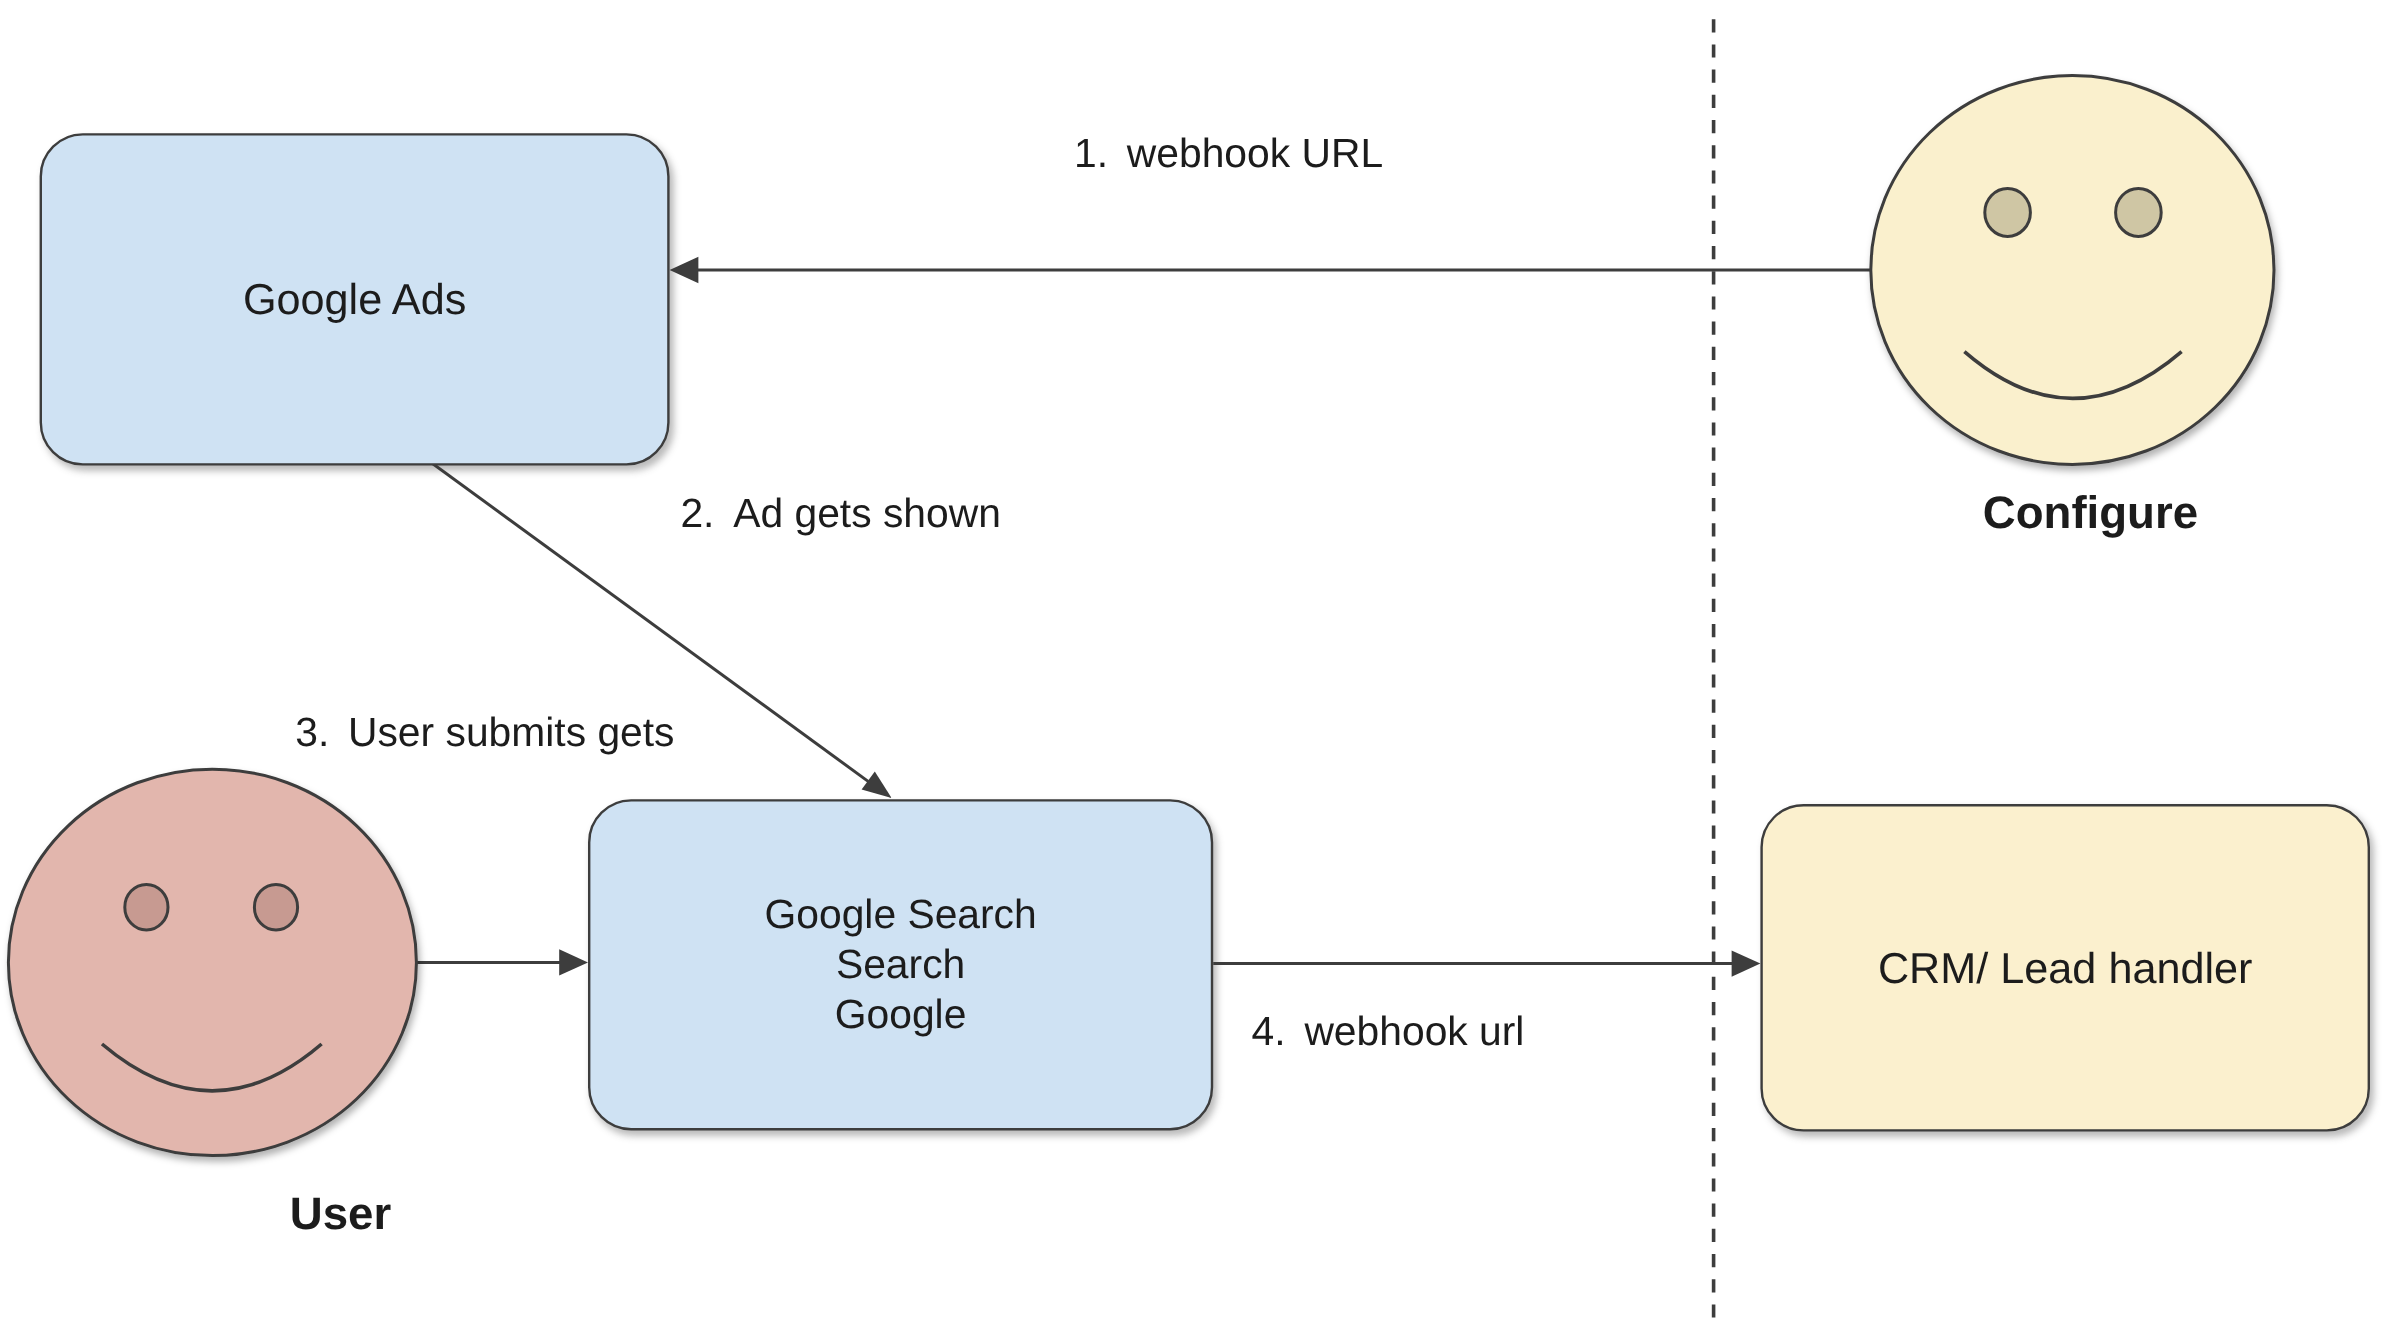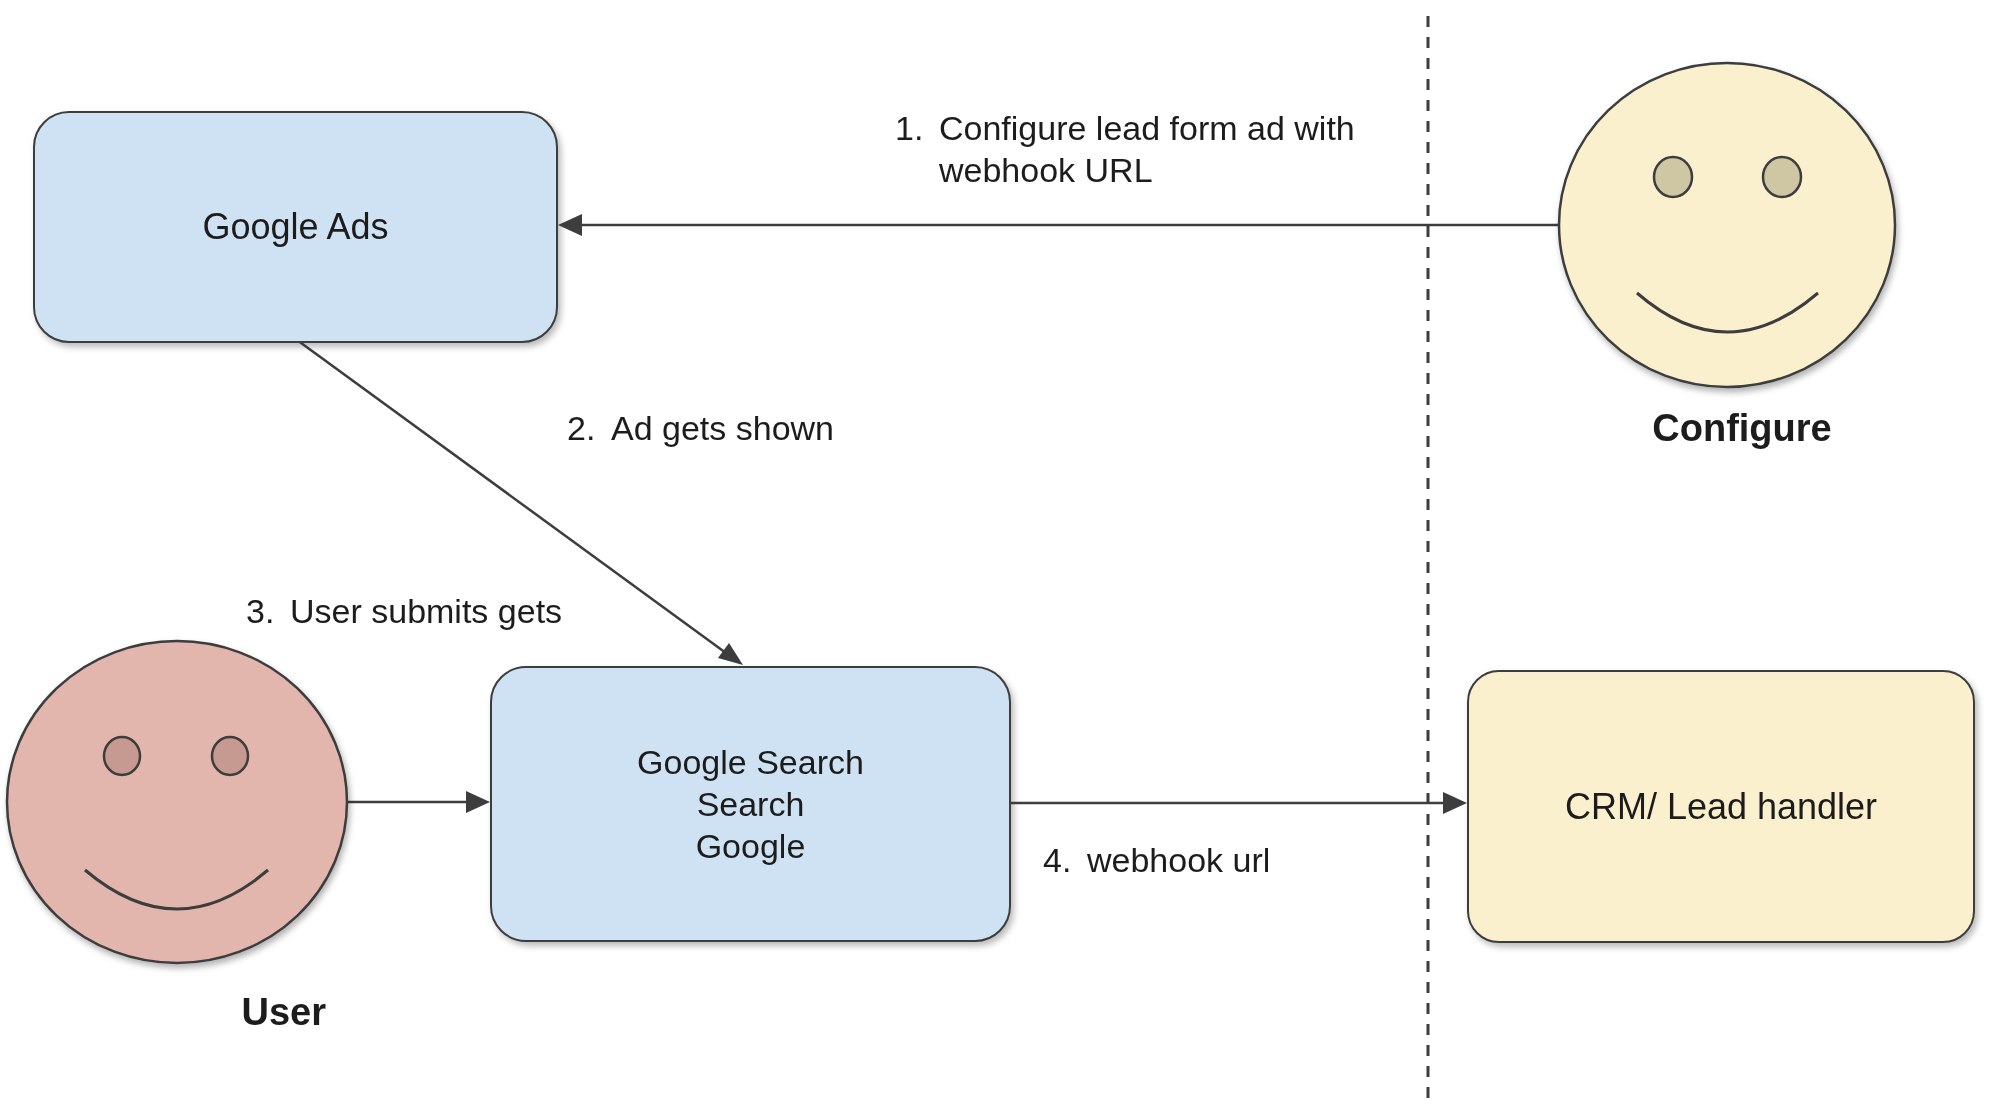--- a/index.html
+++ b/index.html
@@ -10,21 +10,21 @@
   .layer{position:absolute;left:0;top:0;width:100%;height:100%;}
   svg.layer{z-index:0;}
   .node{
     position:absolute;z-index:1;box-sizing:border-box;
     border:2.5px solid var(--stroke,#3d3d3d);border-radius:36px;
     display:flex;flex-direction:column;align-items:center;justify-content:center;
     box-shadow:3px 4px 6px rgba(60,60,60,0.35);
     font-size:36px;line-height:42px;text-align:center;
   }
   .node.blue{background:var(--box-blue,#cfe2f3);}
-  .node.yellow{background:var(--box-yellow,#fbf0ce);border-radius:32px;}
+  .node.yellow{background:var(--box-yellow,#fbf0ce);}
   .step{
     position:absolute;z-index:1;display:grid;grid-template-columns:44px auto;
     font-size:34px;line-height:42px;white-space:nowrap;
   }
   .actor-label{
     position:absolute;z-index:1;width:300px;text-align:center;
     font-size:38px;line-height:44px;font-weight:bold;
   }
   .face-outline{fill:none;}
   .stroked{stroke:var(--stroke,#3d3d3d);}
@@ -71,41 +71,40 @@
     </g>
 
     <g filter="url(#soft)">
       <ellipse cx="177" cy="802" rx="170" ry="161" fill="var(--face-pink,#e2b6ad)" class="stroked" stroke-width="2.5"></ellipse>
       <ellipse cx="122" cy="756" rx="18" ry="19" fill="var(--eye-pink,#c79a91)" class="stroked" stroke-width="2.5"></ellipse>
       <ellipse cx="230" cy="756" rx="18" ry="19" fill="var(--eye-pink,#c79a91)" class="stroked" stroke-width="2.5"></ellipse>
       <path d="M 85 870 Q 177 948 268 870" class="face-outline stroked" stroke-width="3" fill="none"></path>
     </g>
   </svg>
 
-  <div class="node blue" style="left:33px;top:111px;width:525px;height:232px;">
+  <div class="node blue" style="left:33px;top:111px;width:525px;height:277px;">
     <div>Google Ads</div>
   </div>
 
   <div class="node blue" style="left:490px;top:666px;width:521px;height:276px;font-size:34px;">
     <div>Google Search</div>
     <div>Search</div>
     <div>Google</div>
   </div>
 
   <div class="node yellow" style="left:1467px;top:670px;width:508px;height:273px;">
     <div>CRM/ Lead handler</div>
   </div>
 
   <div class="actor-label" style="left:1592px;top:406px;">Configure</div>
   <div class="actor-label" style="left:26px;top:990px;text-align:right;">User</div>
 
   <div class="step" style="left:895px;top:107px;">
     <span>1.</span>
     <span>
-      <div>Configure lead form ad with</div>
       <div>webhook URL</div>
     </span>
   </div>
 
   <div class="step" style="left:567px;top:407px;">
     <span>2.</span>
     <span>Ad gets shown</span>
   </div>
 
   <div class="step" style="left:246px;top:590px;">

